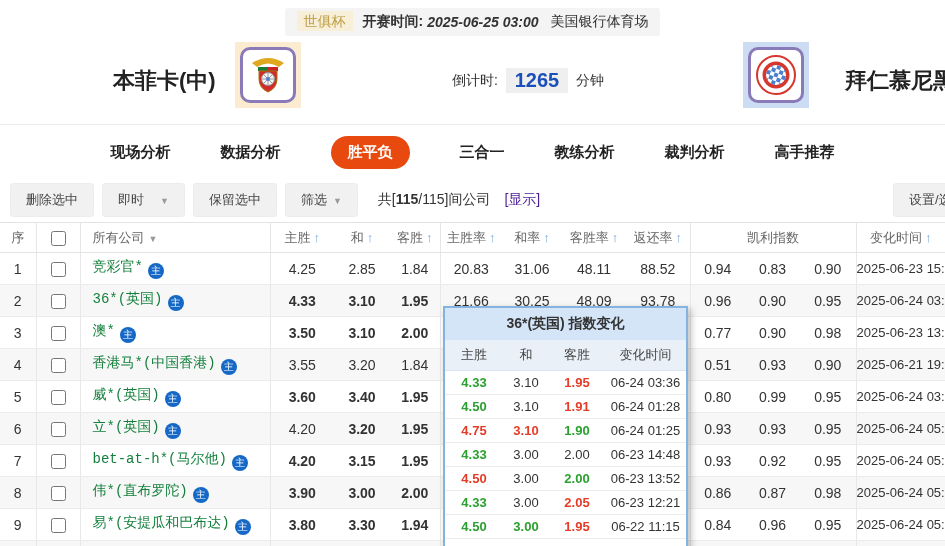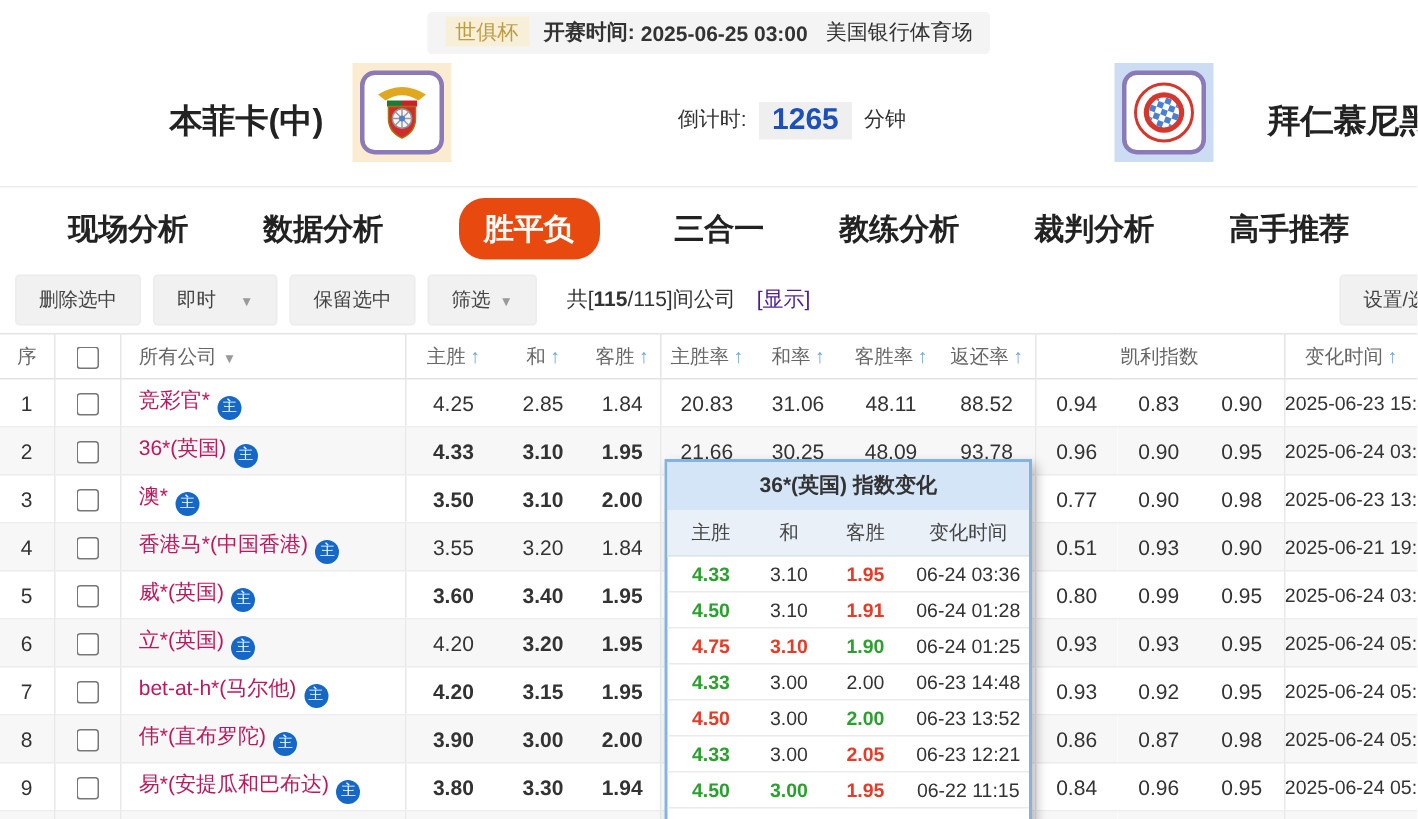--- a/index.html
+++ b/index.html
@@ -10,21 +10,21 @@
   }
   
   .topbar { padding-top:8px; height:40px; }
   .match-pill {
     display:table; margin:0 auto; background:#f4f4f4; border-radius:3px;
     padding:5px 12px; font-size:14px; white-space:nowrap;
   }
   .match-pill > span { vertical-align:middle; }
   .league-badge { background:#f7efd8; color:#bd9c43; padding:2px 7px; margin-right:10px; }
   .kickoff-label { font-weight:700; }
-  .kickoff-time { font-weight:700; margin-left:4px; }
+  .kickoff-time { font-weight:700; margin-left:4px;font-style:italic; }
   .venue { margin-left:12px; }
   
   .team-header { position:relative; height:84px; }
   .team-name { position:absolute; font-size:22px; font-weight:700; color:#222; top:26px; white-space:nowrap; }
   .home-name { left:113px; }
   .away-name { left:845px; }
   .logo-tile { position:absolute; padding:5px; top:2px; }
   .home-tile { left:235px; background:#fbecd1; }
   .away-tile { left:743px; background:#ccdcf2; }
   .logo-frame {
@@ -34,21 +34,21 @@
   .countdown { position:absolute; left:403px; top:28px; width:250px; text-align:center; font-size:14px; white-space:nowrap; }
   .cd-num {
     display:inline-block; background:#efefef; padding:1px 9px; margin:0 4px;
     color:#1b4fba; font-size:20px; font-weight:700; vertical-align:-2px;
   }
   
   .tabs {
     height:56px; border-top:1px solid #ececec; display:flex;
     align-items:center; justify-content:center; gap:50px;
   }
-  .tab { font-size:20px; font-weight:700; color:#222; cursor:pointer; white-space:nowrap; }
+  .tab { font-size:15px; font-weight:700; color:#222; cursor:pointer; white-space:nowrap; }
   .tab.active { background:#e8490f; color:#fff; padding:7px 17px; border-radius:17px; }
   
   .toolbar { position:relative; height:32px; margin-top:4px; display:flex; align-items:center; padding-left:10px; gap:8px; }
   .tbtn {
     background:#f1f1f1; border:1px solid #ececec; border-radius:3px; padding:7px 15px;
     font-size:13px; color:#444; cursor:pointer; white-space:nowrap;
     font-family:"Liberation Sans","DejaVu Sans",sans-serif;
   }
   .tbtn .arr { color:#9a9a9a; font-size:9px; margin-left:16px; }
   .tbtn.narrow .arr { margin-left:6px; }
@@ -63,21 +63,21 @@
     border-top:1px solid #e3e3e3; border-bottom:1px solid #e3e3e3; background:#fff; white-space:nowrap;
   }
   .odds-table td { height:32px; font-size:14px; color:#333; border-bottom:1px solid #ececec; text-align:center; white-space:nowrap; overflow:hidden; }
   .odds-table tbody tr:nth-child(even) td { background:#f7f7f7; }
   .bdr { border-right:1px solid #e6e6e6; }
   .drow td:nth-child(1), .drow td:nth-child(2), .drow td:nth-child(3),
   .drow td:nth-child(6), .drow td:nth-child(10), .drow td:nth-child(13) { border-right:1px solid #e8e8e8; }
   .c-idx { text-align:center; color:#555; }
   .c-chk { text-align:center; }
   .c-comp { text-align:left !important; padding-left:12px; }
-  .comp-link { color:#be185d; text-decoration:none; cursor:pointer; }
+  .comp-link { color:#15803d; text-decoration:none; cursor:pointer;font-family:Liberation Mono, monospace; }
   .badge {
     display:inline-block; width:16px; height:16px; line-height:16px; border-radius:50%;
     background:#1568c6; color:#fff; font-size:10px; text-align:center; margin-left:5px; vertical-align:-3px;
   }
   .sarrow { color:#74a5d8; font-weight:700; margin-left:3px; font-size:13px; }
   .farrow { color:#999; font-size:9px; margin-left:4px; }
   .c-time, .odds-table td:nth-child(14) { font-size:13px; }
   .up   { color:#e53c28; font-weight:700; }
   .down { color:#2aa12e; font-weight:700; }
   input[type=checkbox] { width:15px; height:15px; vertical-align:middle; cursor:pointer; }

